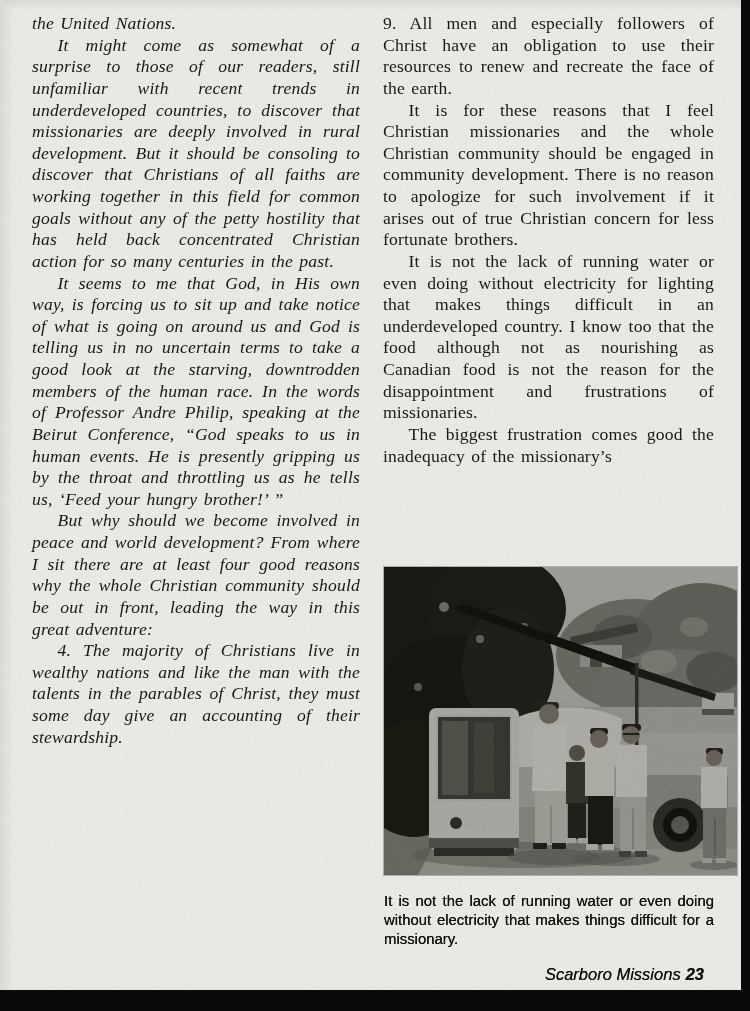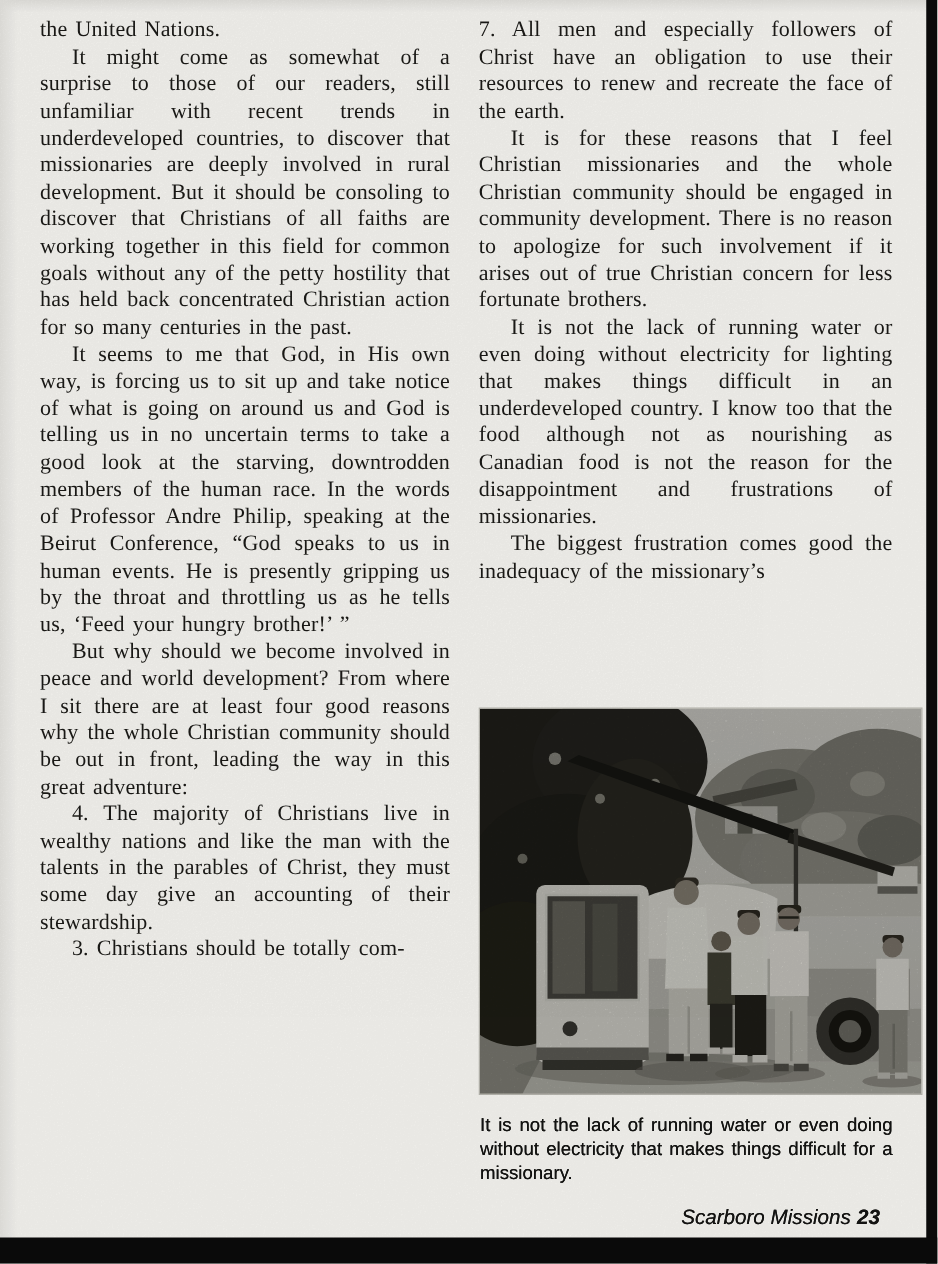--- a/index.html
+++ b/index.html
@@ -29,21 +29,21 @@
     position: absolute; left: 0; bottom: 0; width: 750px; height: 21px;
     background: #0b0b0b;
   }
   .page-grain {
     position: absolute; inset: 0; width: 750px; height: 1011px;
     opacity: 0.05; pointer-events: none;
   }
 
   
   .col { position: absolute; top: 13px; }
-  .col-left  { left: 32px;  width: 328px; }
+  .col-left  { left: 32px;  width: 328px; font-style: italic; }
   .col-right { left: 383px; width: 331px; }
   .col p {
     margin: 0;
     font-size: 17.6px;
     line-height: 21.62px;
     color: #1b1a17;
     text-align: justify;
     text-indent: 1.45em;
     word-spacing: 0.10em;
     letter-spacing: 0.01em;
@@ -82,25 +82,24 @@
 
   <div class="scan-edge-top"></div>
   <div class="scan-edge-left"></div>
 
   <section class="col col-left">
     <p>the United Nations.</p>
     <p>It might come as somewhat of a surprise to those of our readers, still unfamiliar with recent trends in underdeveloped countries, to discover that missionaries are deeply involved in rural development. But it should be consoling to discover that Christians of all faiths are working together in this field for common goals without any of the petty hostility that has held back concentrated Christian action for so many centuries in the past.</p>
     <p>It seems to me that God, in His own way, is forcing us to sit up and take notice of what is going on around us and God is telling us in no uncertain terms to take a good look at the starving, downtrodden members of the human race.  In the words of Professor Andre Philip, speaking at the Beirut Conference, “God speaks to us in human events.  He is presently gripping us by the throat and throttling us as he tells us, ‘Feed your hungry brother!’ ”</p>
     <p>But why should we become involved in peace and world development?  From where I sit there are at least four good reasons why the whole Christian community should be out in front, leading the way in this great adventure:</p>
     <p>4.  The majority of Christians live in wealthy nations and like the man with the talents in the parables of Christ, they must some day give an accounting of their stewardship.</p>
-    <p>3.  Christians should be totally com-</p>
   </section>
 
   <section class="col col-right">
-    <p>7.  All men and especially followers of Christ have an obligation to use their resources to renew and recreate the face of the earth.</p>
+    <p>9.  All men and especially followers of Christ have an obligation to use their resources to renew and recreate the face of the earth.</p>
     <p>It is for these reasons that I feel Christian missionaries and the whole Christian community should be engaged in community development.  There is no reason to apologize for such involvement if it arises out of true Christian concern for less fortunate brothers.</p>
     <p>It is not the lack of running water or even doing without electricity for lighting that makes things difficult in an underdeveloped country.  I know too that the food although not as nourishing as Canadian food is not the reason for the disappointment and frustrations of missionaries.</p>
     <p>The biggest frustration comes good the inadequacy of the missionary’s</p>
   </section>
 
   <figure class="photo-figure">
     <svg class="photo" viewBox="0 0 353 308" role="img" xmlns="http://www.w3.org/2000/svg" aria-label="Black-and-white photograph of a missionary and four men standing beside a canopied jeep beneath trees">
       <defs>
         <filter id="grainP" x="0" y="0" width="100%" height="100%">
           <feTurbulence type="fractalNoise" baseFrequency="0.55" numOctaves="2" stitchTiles="stitch"></feTurbulence>

